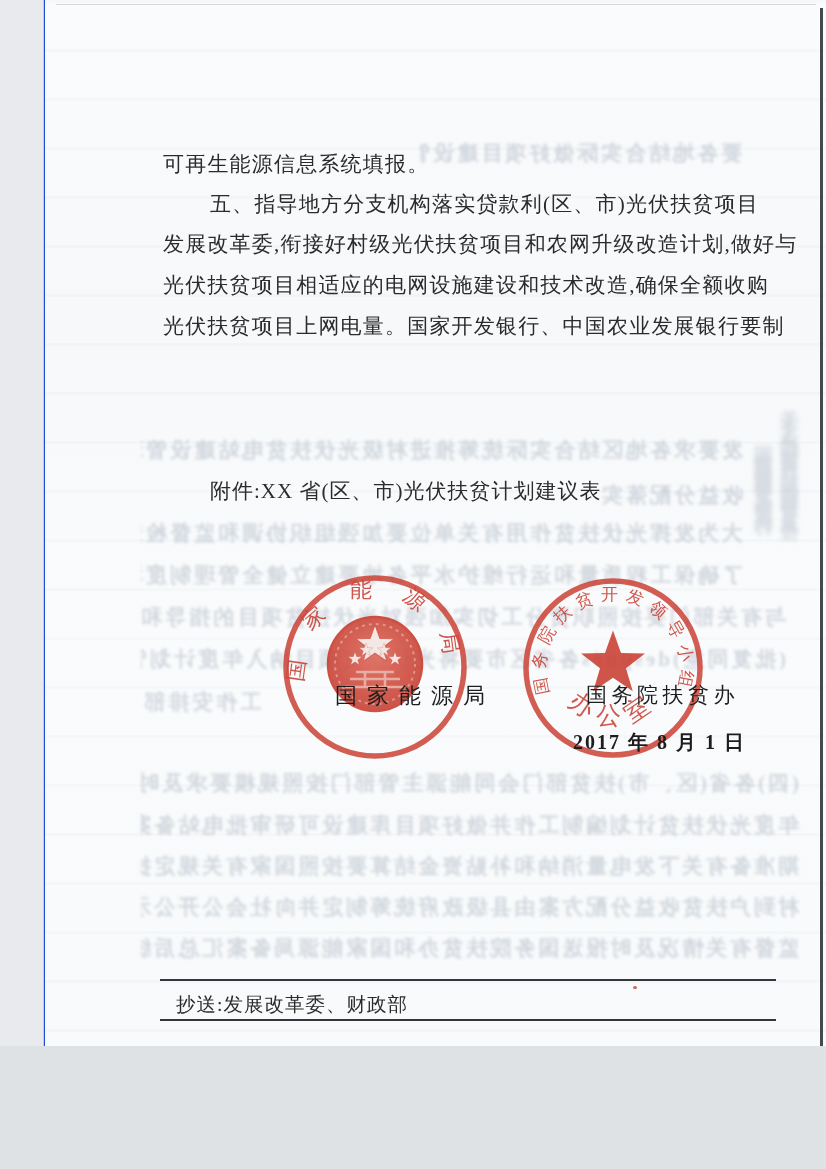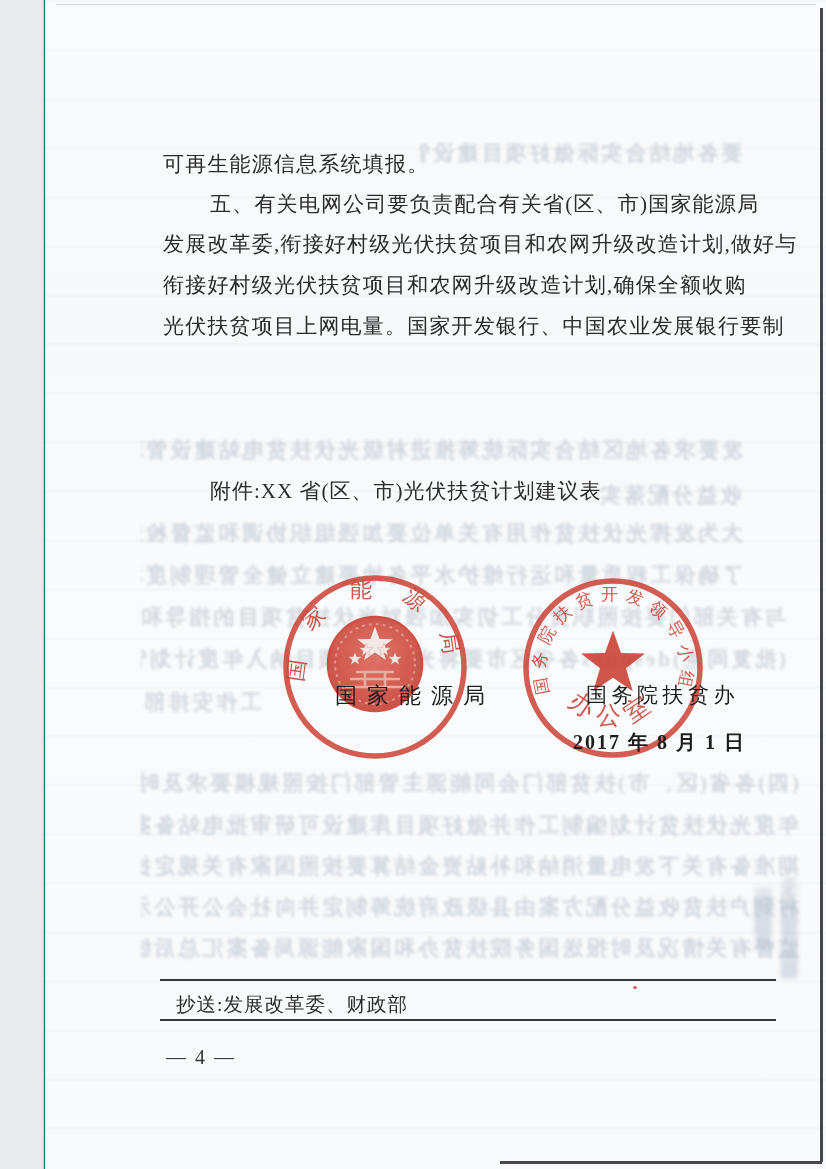--- a/index.html
+++ b/index.html
@@ -1,21 +1,20 @@
 <!DOCTYPE html>
 <html><head>
 <meta charset="utf-8">
 <style>
   * { margin:0; padding:0; box-sizing:border-box; }
   html,body { background:#dfe2e5; }
   .canvas {
-    position:relative; width:826px; height:1169px; overflow:hidden;
-    background:#0f766e;
+    position:relative; width:826px; height:1046px; overflow:hidden;
+    background:#1d4ed8;
     font-family:"Liberation Serif","DejaVu Serif",serif;
-    text-align:right;
   }
   
   .margin-strip { position:absolute; left:0; top:0; width:44px; height:1169px;
     background:#e8eaed; border-right:1px solid #c7cbcf; }
   .margin-strip2 { position:absolute; left:57px; top:0; width:1px; height:34px; background:#d8dbde; }
   
   .page { position:absolute; left:45px; top:0; width:781px; height:1169px;
     background:linear-gradient(180deg,#fafbfc 0%,#f6f8fa 28%,#fafbfc 55%,#f7f9fb 100%); }
   .page::before { content:""; position:absolute; inset:0; pointer-events:none;
     background:repeating-linear-gradient(180deg, rgba(200,210,219,0.09) 0 3px, transparent 3px 49px); }
@@ -68,23 +67,23 @@
     <div class="bleed" style="left:96px;top:688px;width:120px">工作安排部署</div>
     <div class="bleed" style="left:96px;top:769px;width:658px">(四)各省(区、市)扶贫部门会同能源主管部门按照规模要求及时组织</div>
     <div class="bleed" style="left:96px;top:811px;width:658px">年度光伏扶贫计划编制工作并做好项目库建设可研审批电站备案等前</div>
     <div class="bleed" style="left:96px;top:852px;width:658px">期准备有关下发电量消纳和补贴资金结算要按照国家有关规定执行到</div>
     <div class="bleed" style="left:96px;top:893px;width:658px">村到户扶贫收益分配方案由县级政府统筹制定并向社会公开公示接受</div>
     <div class="bleed" style="left:96px;top:934px;width:658px">监督有关情况及时报送国务院扶贫办和国家能源局备案汇总后统一发</div>
     <div class="bleedv" style="left:731px;top:393px;height:586px;width:24px">关于下达光伏扶贫项目计划的通知各有关单位</div>
     <div class="bleedv" style="left:705px;top:430px;height:520px;width:24px">国能发新能源号文件印发执行</div>
 
     <div class="abs bline" style="left:118px;top:150px">可再生能源信息系统填报。</div>
-    <div class="abs bline" style="left:165px;top:190px">五、有关电网公司要负责配合有关省(区、市)国家能源局</div>
+    <div class="abs bline" style="left:165px;top:190px">五、指导地方分支机构落实贷款利(区、市)光伏扶贫项目</div>
     <div class="abs bline" style="left:118px;top:230px">发展改革委,衔接好村级光伏扶贫项目和农网升级改造计划,做好与</div>
-    <div class="abs bline" style="left:118px;top:271px">衔接好村级光伏扶贫项目和农网升级改造计划,确保全额收购</div>
+    <div class="abs bline" style="left:118px;top:271px">光伏扶贫项目相适应的电网设施建设和技术改造,确保全额收购</div>
     <div class="abs bline" style="left:118px;top:312px">光伏扶贫项目上网电量。国家开发银行、中国农业发展银行要制</div>
     <div class="abs attachment" style="left:165px;top:477px">附件:XX 省(区、市)光伏扶贫计划建议表</div>
 
     <svg class="seal" style="left:233px;top:572px" width="196" height="196" viewBox="0 0 196 196">
       <defs>
         <radialGradient id="embg" cx="50%" cy="42%" r="65%">
           <stop offset="0" stop-color="#dd6355"></stop>
           <stop offset="0.6" stop-color="#cc4537"></stop>
           <stop offset="1" stop-color="#c23a2e"></stop>
         </radialGradient>

